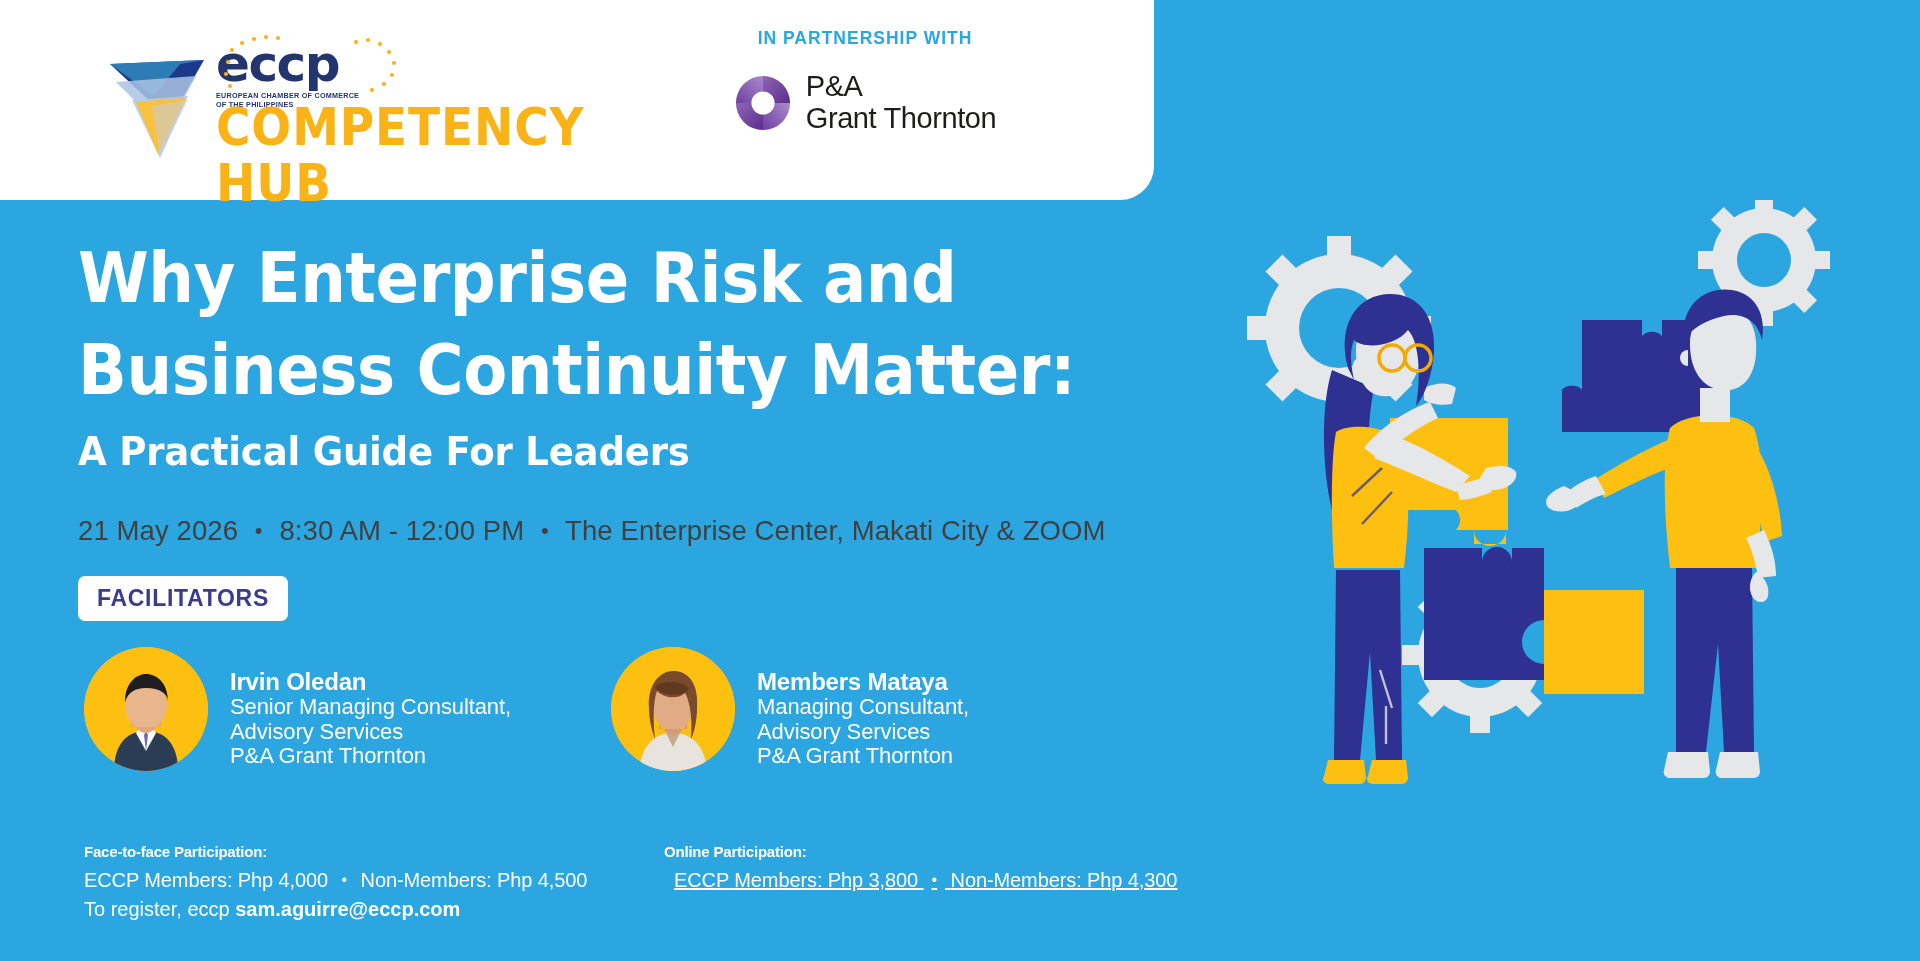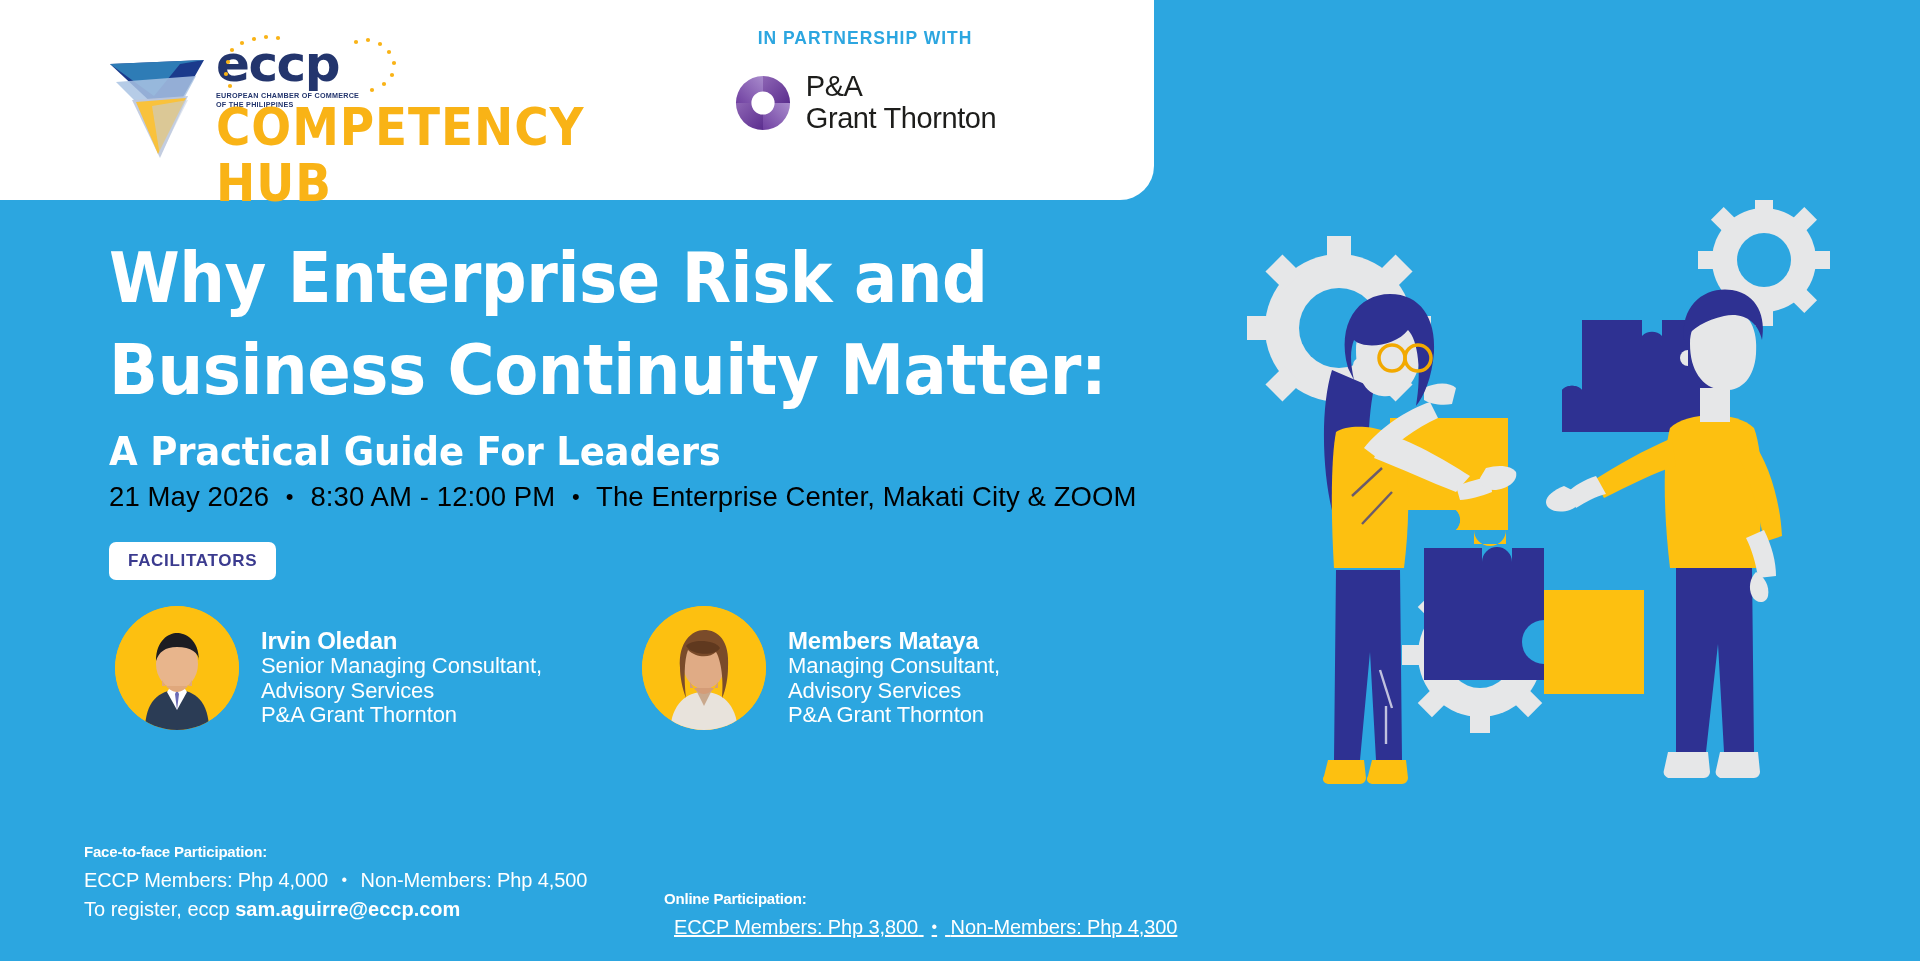--- a/index.html
+++ b/index.html
@@ -88,21 +88,21 @@
     display: flex; align-items: center; justify-content: center; gap: 14px;
   }
   #gt-mark { width: 58px; height: 58px; flex: 0 0 58px; }
   #gt-text { text-align: left; color: #1d1d1b; }
   #gt-line1 { font-size: 29px; line-height: 31px; letter-spacing: -0.4px; }
   #gt-line2 { font-size: 29px; line-height: 32px; letter-spacing: -0.4px; }
 
   
   #content {
     position: absolute;
-    left: 109px; top: 232px;
+    left: 78px; top: 232px;
     width: 1160px;
     z-index: 4;
   }
   .title-line {
     color: #ffffff;
     font-size: 69px;
     font-weight: bold;
     line-height: 92px;
     letter-spacing: -0.5px;
     font-family: "DejaVu Sans", sans-serif;
@@ -116,34 +116,35 @@
     font-weight: bold;
     line-height: 56px;
     margin-top: 8px;
     letter-spacing: -0.2px;
     font-family: "DejaVu Sans", sans-serif;
     transform: scaleX(0.95);
     transform-origin: left center;
     white-space: nowrap;
   }
   #meta-line {
-    color: #000000;
+    color: #404040;
     font-size: 27.5px;
     line-height: 34px;
+    margin-top: 34px;
     letter-spacing: 0.1px;
     white-space: nowrap;
   }
   .meta-dot { padding: 0 9px; font-size: 22px; vertical-align: 2px; }
 
   #facilitators-badge {
     display: inline-block;
     margin-top: 28px;
     background: #ffffff;
     color: #3b3b8f;
-    font-size: 17px;
+    font-size: 23px;
     font-weight: bold;
     letter-spacing: 0.7px;
     padding: 9px 19px 9px 19px;
     border-radius: 7px;
   }
 
   
   #speakers {
     margin-top: 26px;
     display: flex;
@@ -167,21 +168,21 @@
   
   #pricing {
     position: absolute;
     left: 84px; top: 838px;
     width: 1180px;
     color: #ffffff;
     z-index: 4;
   }
   #price-cols { display: flex; }
   #col-f2f { width: 580px; }
-  #col-online { width: 560px; margin-top: 47px; }
+  #col-online { width: 560px; }
   .price-head { font-size: 15px; font-weight: bold; line-height: 28px; letter-spacing: -0.2px; }
   .price-line { font-size: 20px; line-height: 28px; letter-spacing: -0.1px; white-space: nowrap; }
   .price-sep { padding: 0 8px; font-size: 16px; vertical-align: 2px; }
   #register-line { font-size: 20px; line-height: 28px; margin-top: 1px; }
   #register-email { font-weight: bold; }
   .indent { padding-left: 10px; text-decoration: underline; }
 
   
   #illustration {
     position: absolute;

